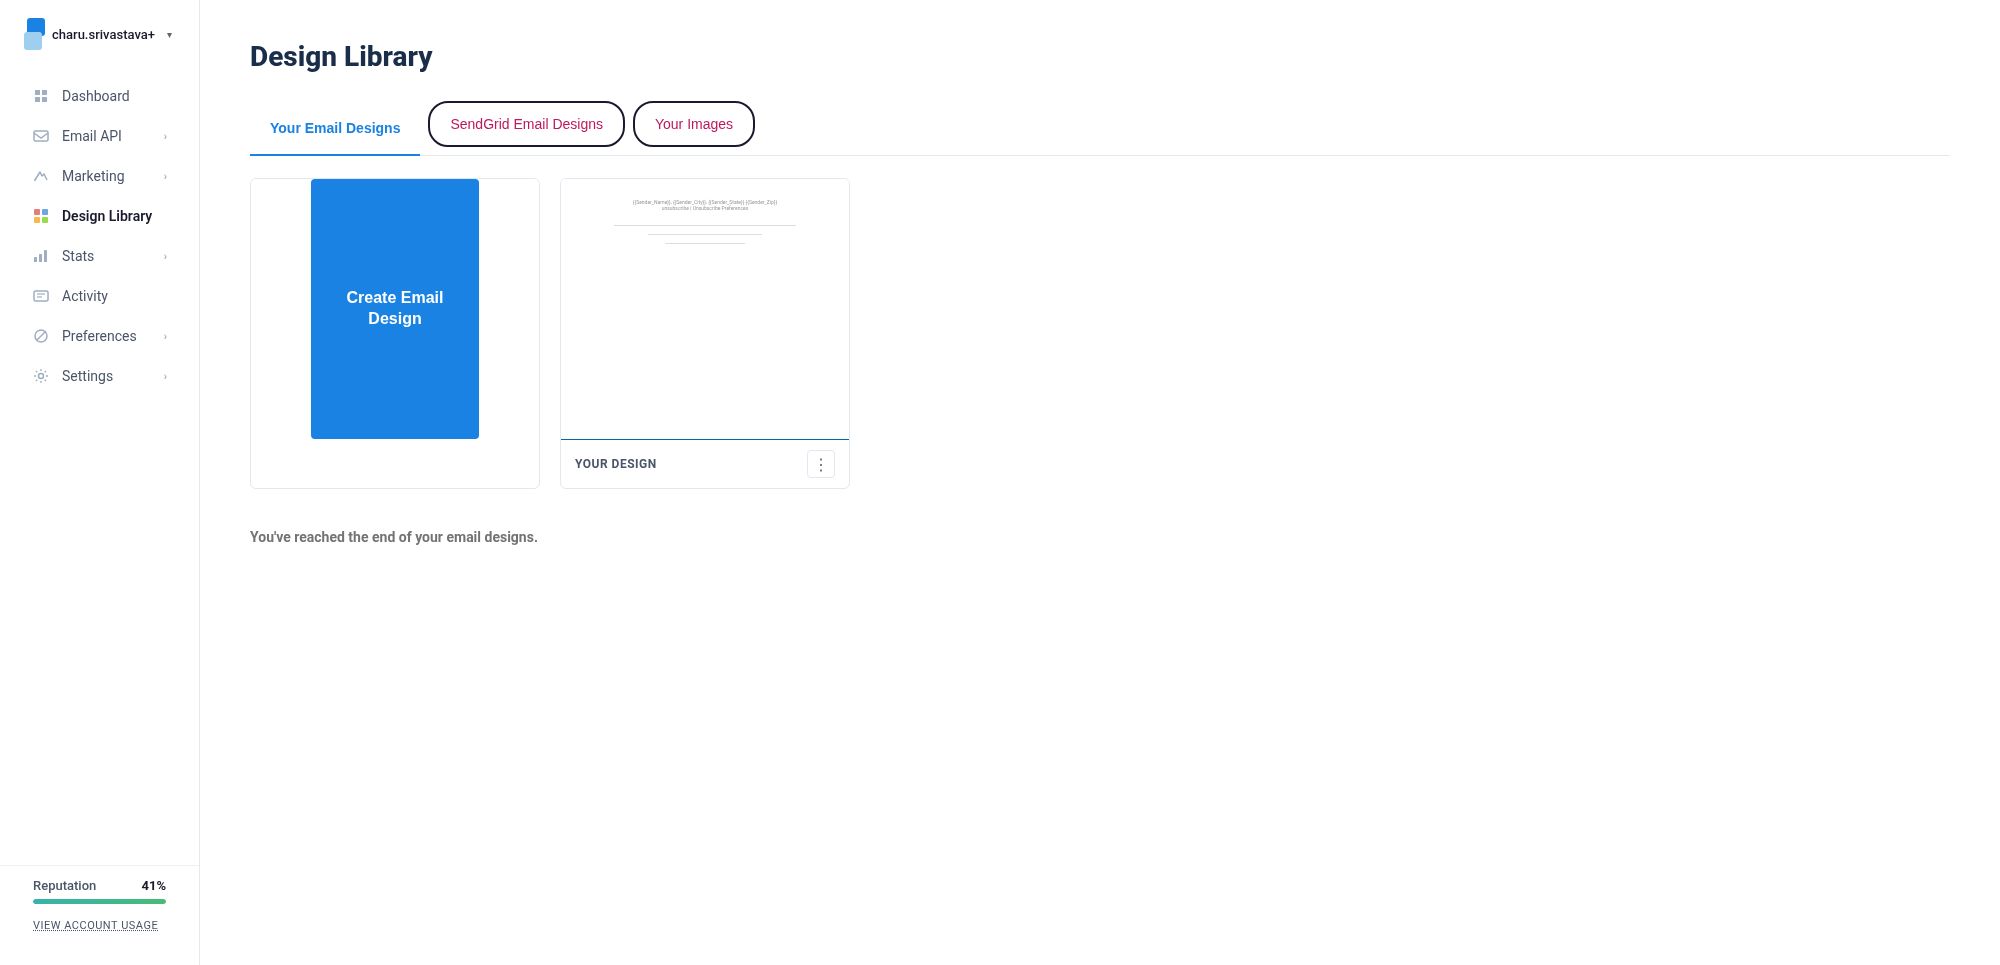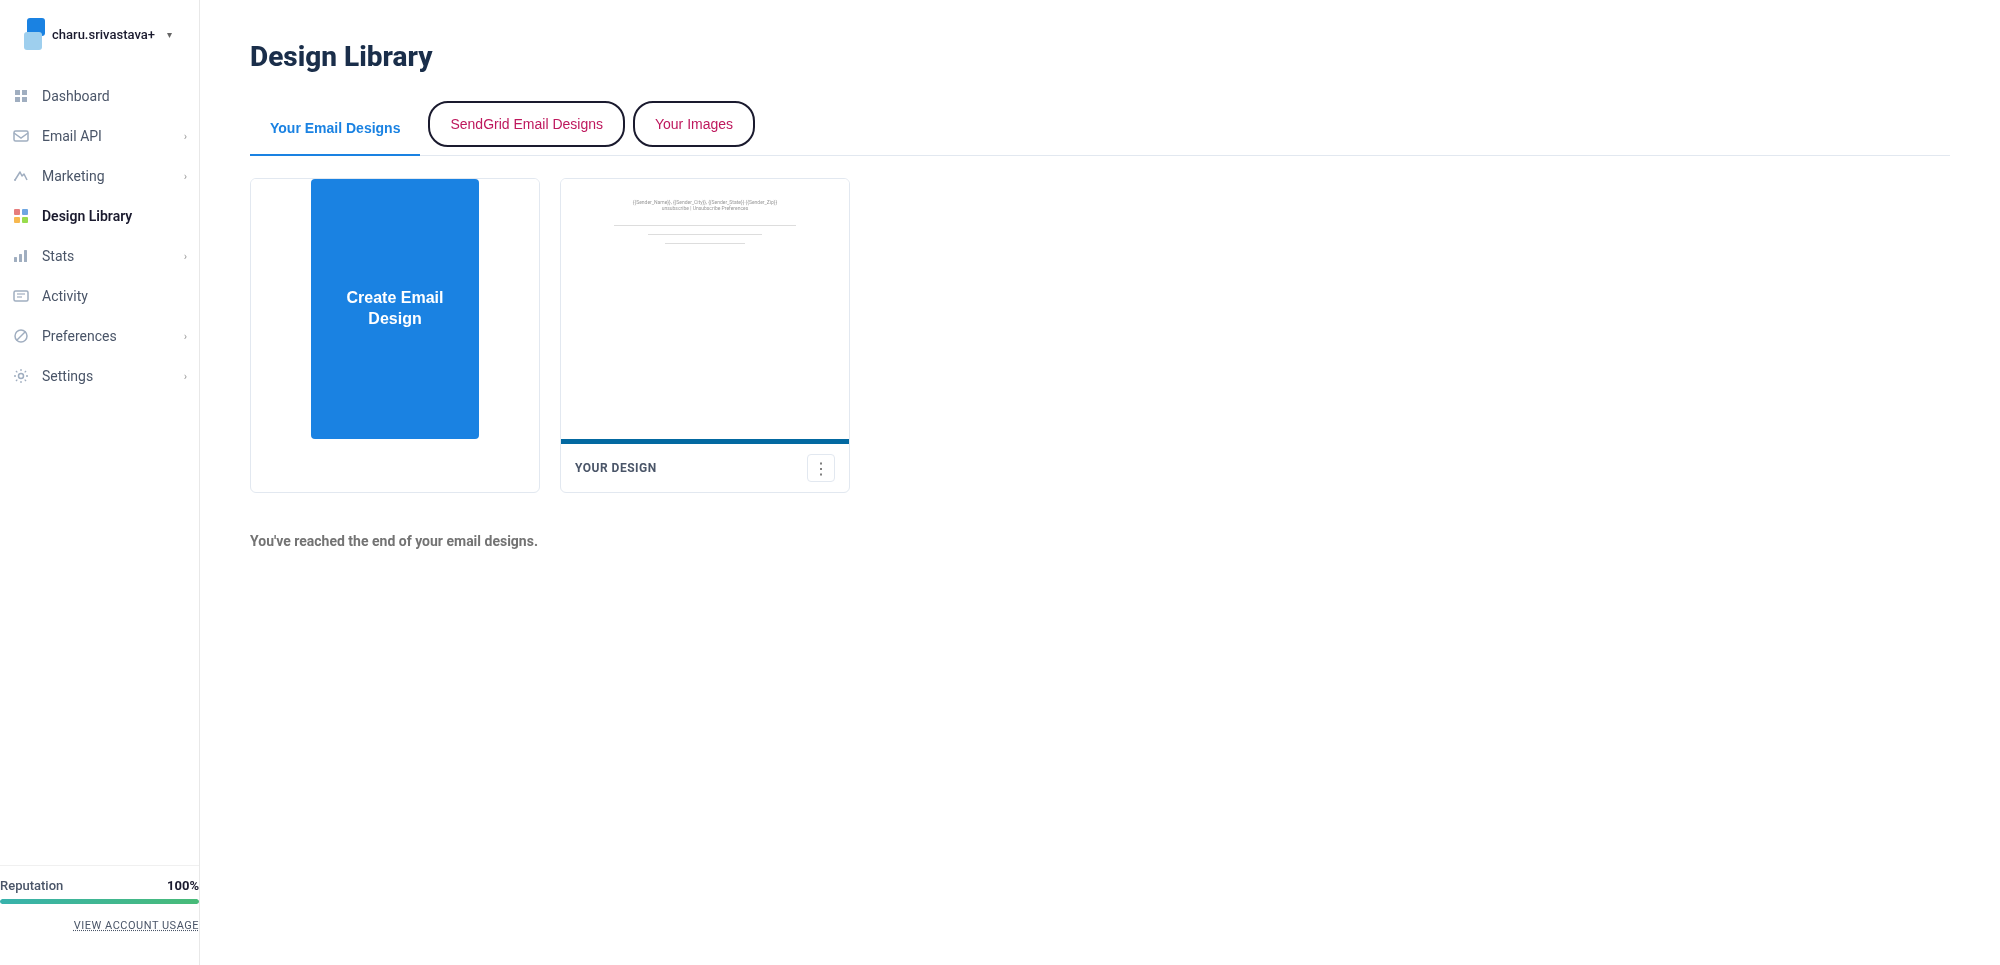--- a/index.html
+++ b/index.html
@@ -57,45 +57,44 @@
       color: #666;
     }
 
     .sidebar-nav {
       flex: 1;
       padding: 8px 0;
     }
     .nav-item {
       display: flex;
       align-items: center;
-      padding: 11px 12px;
+      padding: 11px 32px;
       cursor: pointer;
       color: #4a5568;
       font-size: 14px;
       gap: 12px;
       position: relative;
       text-decoration: none;
     }
     .nav-item.active { color: #1a1a2e; font-weight: 600; }
     .nav-item-icon {
       width: 18px;
       height: 18px;
       display: flex;
       align-items: center;
       justify-content: center;
       flex-shrink: 0;
     }
     .nav-item-label { flex: 1; }
     .nav-item-chevron { font-size: 11px; color: #999; }
 
     .sidebar-bottom {
-      padding: 12px 0;
+      padding: 12px 33px;
       border-top: 1px solid #f0f0f0;
       margin-top: auto;
-      text-align: right;
     }
     .reputation-row {
       display: flex;
       justify-content: space-between;
       align-items: center;
       margin-bottom: 6px;
     }
     .reputation-label {
       font-size: 13px;
       color: #4a5568;
@@ -219,21 +218,21 @@
       cursor: pointer;
       text-align: center;
       line-height: 1.3;
     }
 
     .design-card-meta {
       display: flex;
       align-items: center;
       justify-content: space-between;
       padding: 10px 14px;
-      border-top: 5px solid #0369a1;
+      border-top: 1px solid #0369a1;
     }
     .design-name {
       font-size: 12px;
       font-weight: 700;
       color: #4a5568;
       letter-spacing: 0.5px;
       text-transform: uppercase;
     }
     .design-menu-btn {
       background: none;
@@ -383,21 +382,21 @@
       </span>
       <span class="nav-item-label">Settings</span>
       <span class="nav-item-chevron">›</span>
     </div>
 
   </nav>
 
   <div class="sidebar-bottom">
     <div class="reputation-row">
       <span class="reputation-label">Reputation</span>
-      <span class="reputation-value">100%</span>
+      <span class="reputation-value">41%</span>
     </div>
     <div class="reputation-bar-bg">
       <div class="reputation-bar-fill" style="width: 100%"></div>
     </div>
     <span class="view-account-usage">VIEW ACCOUNT USAGE</span>
   </div>
 </aside>
 
 <main class="main-content">
   <h1 class="page-title">Design Library</h1>

